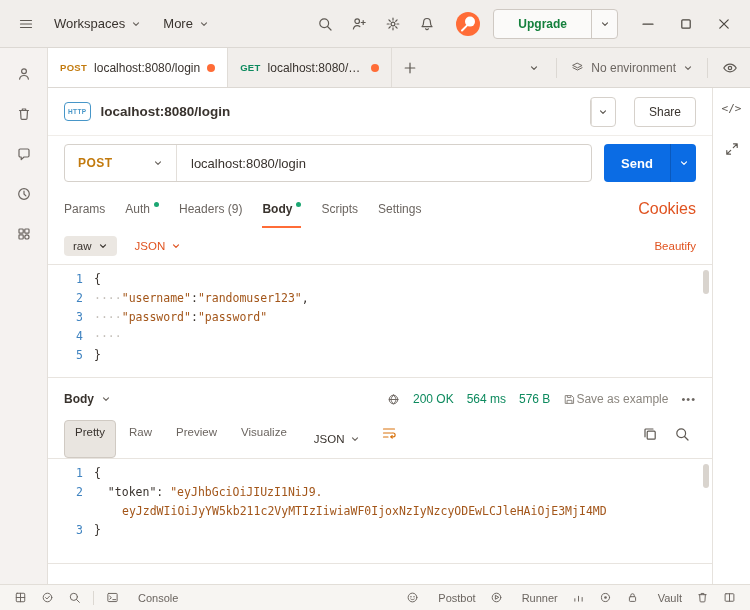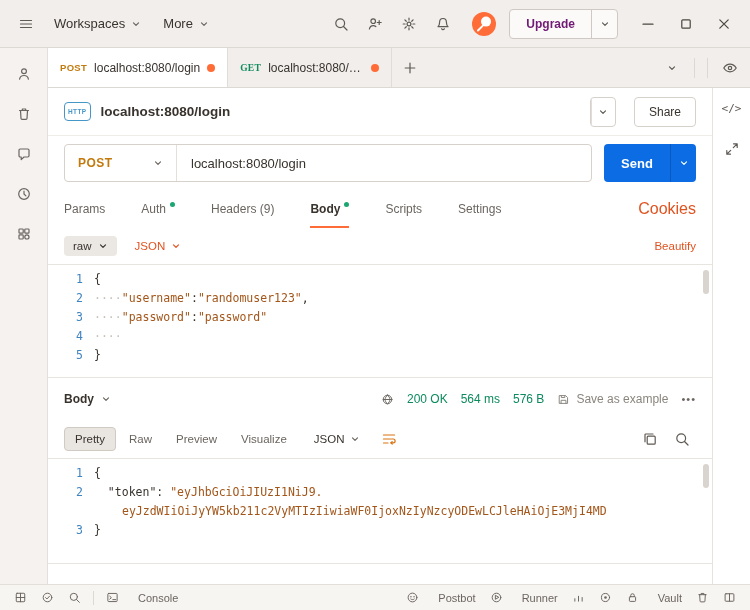--- a/index.html
+++ b/index.html
@@ -21,41 +21,41 @@
   .topbar { height: 48px; flex: 0 0 auto; background: #f1eeeb; border-bottom: 1px solid #dcd8d3;
             display: flex; align-items: center; padding: 0 10px; gap: 2px; }
   .icon-btn { background: transparent; border: none; width: 32px; height: 32px; border-radius: 4px;
               display: flex; align-items: center; justify-content: center; color: #5e5953; }
   .tb-item { display: flex; align-items: center; gap: 6px; padding: 6px 10px; font-size: 13px; color: #39332e; border-radius: 4px; }
   .tb-item .ic-sm { color: #6b6560; }
   .tb-spacer { flex: 1; }
   .logo { width: 26px; height: 26px; margin: 0 10px; }
   .upgrade { display: flex; align-items: stretch; height: 30px; background: #fbfaf9;
              border: 1px solid #cfc9c3; border-radius: 4px; overflow: hidden; }
-  .u-label { display: flex; align-items: center; padding: 0 16px; font-size: 12px; font-weight: 600; color: #701a75; }
+  .u-label { display: flex; align-items: center; padding: 0 24px; font-size: 12px; font-weight: 600; color: #15803d; }
   .u-caret { width: 26px; display: flex; align-items: center; justify-content: center;
              border-left: 1px solid #cfc9c3; color: #5e5953; }
   .win-controls { display: flex; align-items: center; gap: 6px; margin-left: 12px; }
   .win-controls .icon-btn { color: #4a453f; }
 
   
   .row-main { flex: 1; display: flex; min-height: 0; }
   .left-rail { width: 48px; flex: 0 0 auto; background: #f5f2f0; border-right: 1px solid #e3dfda;
                display: flex; flex-direction: column; align-items: center; padding-top: 6px; }
   .left-rail .icon-btn { width: 38px; height: 40px; color: #6b6560; }
   .main-col { flex: 1; display: flex; flex-direction: column; min-width: 0; }
 
   
   .tabbar { height: 40px; flex: 0 0 auto; background: #f1eeeb; border-bottom: 1px solid #dcd8d3;
             display: flex; align-items: stretch; }
   .wtab { display: flex; align-items: center; gap: 7px; padding: 0 12px; border-right: 1px solid #e0dcd7; font-size: 12px; }
   .wtab.active { background: #fff; }
   .wtab .m { font-size: 9.5px; font-weight: 700; letter-spacing: .3px; }
   .m-post { color: #c27a0e; }
-  .m-get { color: #0d8a5e; font-family: Liberation Serif, serif; }
+  .m-get { color: #0d8a5e; }
   .wtab .t { color: #39332e; white-space: nowrap; overflow: hidden; text-overflow: ellipsis; max-width: 118px; }
   .wtab.t2 .t { max-width: 96px; }
   .odot { width: 8px; height: 8px; border-radius: 50%; background: #ff6c37; flex: 0 0 auto; }
   .tab-plus { align-self: center; width: 28px; height: 28px; margin-left: 4px; }
   .tb-right { display: flex; align-items: center; margin-left: auto; padding-right: 4px; }
   .vdiv { width: 1px; height: 20px; background: #dcd8d3; margin: 0 6px; align-self: center; }
   .env-select { display: flex; align-items: center; gap: 7px; font-size: 12px; color: #6b6560; padding: 0 8px; }
 
   
   .content-row { flex: 1; display: flex; min-height: 0; background: #fff; }
@@ -83,21 +83,21 @@
   .method-select { width: 112px; flex: 0 0 auto; display: flex; align-items: center; justify-content: space-between;
                    padding: 0 13px; border-right: 1px solid #e3dfda; color: #6b6560; }
   .m-label { font-size: 12px; font-weight: 700; letter-spacing: .5px; color: #c27a0e; }
   .url-text { flex: 1; display: flex; align-items: center; padding: 0 14px; font-size: 13px; color: #39332e; }
   .send-group { display: flex; height: 38px; border-radius: 4px; overflow: hidden; flex: 0 0 auto; }
   .send-main { width: 66px; background: #0b6ce4; color: #fff; font-size: 13px; font-weight: 600;
                display: flex; align-items: center; justify-content: center; border: none; }
   .send-caret { width: 26px; background: #0b6ce4; border: none; border-left: 1px solid #0a59bd; color: #fff;
                 display: flex; align-items: center; justify-content: center; }
 
-  .req-tabs { flex: 0 0 auto; height: 38px; display: flex; align-items: stretch; gap: 36px; padding: 0 16px;
+  .req-tabs { flex: 0 0 auto; height: 38px; display: flex; align-items: stretch; gap: 20px; padding: 0 16px;
               font-size: 12px; color: #6b6560; }
   .rtab { display: flex; align-items: center; border-bottom: 2px solid transparent; padding-top: 2px; }
   .rtab.active { color: #39332e; border-bottom-color: #ff6c37; font-weight: 600; }
   .gdot { width: 5px; height: 5px; border-radius: 50%; background: #1ba672; margin-left: 4px;
           align-self: flex-start; margin-top: 10px; }
   .cookies { margin-left: auto; align-self: center; color: #e05320; font-size: 16px; }
 
   .format-row { flex: 0 0 auto; height: 36px; display: flex; align-items: center; gap: 18px; padding: 0 16px;
                 font-size: 11.5px; }
   .raw-select { display: flex; align-items: center; gap: 6px; background: #ebe7e2; border-radius: 4px;
@@ -119,24 +119,24 @@
   .tk-s { color: #a3561a; }
   .tk-w { color: #c5c0ba; }
   .vthumb { position: absolute; right: 3px; top: 5px; width: 6px; height: 24px; background: #d9d4ce; border-radius: 3px; }
 
   .resp-header { flex: 0 0 auto; height: 42px; display: flex; align-items: center; gap: 13px; padding: 0 16px;
                  font-size: 12px; }
   .body-select { display: flex; align-items: center; gap: 7px; color: #39332e; font-weight: 600; }
   .body-select .ic-sm { color: #6b6560; }
   .status-start { margin-left: auto; color: #6b6560; }
   .stat { color: #0d8a5e; }
-  .save-example { display: flex; align-items: center; gap: 6px; color: #8a857e; }
+  .save-example { display: flex; align-items: center; color: #8a857e; }
   .more-dots { color: #6b6560; letter-spacing: 1px; font-size: 11px; }
 
-  .resp-toolbar { flex: 0 0 auto; height: 38px; display: flex; align-items: center; gap: 4px; padding: 0 16px;
+  .resp-toolbar { flex: 0 0 auto; height: 38px; display: flex; gap: 4px; padding: 0 16px;
                   font-size: 11.5px; color: #6b6560; }
   .vtab { padding: 5px 10px; border: 1px solid transparent; border-radius: 4px; }
   .vtab.active { background: #e9e5e0; border-color: #d0cac3; color: #39332e; }
   .json-select2 { display: flex; align-items: center; gap: 6px; margin-left: 12px; color: #39332e; }
   .json-select2 .ic-sm { color: #6b6560; }
   .wrap-btn { margin-left: 12px; color: #d9730d; width: 26px; height: 26px; }
   .rt-spacer { flex: 1; }
   .resp-toolbar .tool { width: 28px; height: 28px; color: #5e5953; }
 
   .filler { flex: 1; background: #fff; }
@@ -284,20 +284,30 @@
               <path d="M8 3.2v9.6M3.2 8h9.6"></path>
             </svg>
           </button>
         <div class="tb-right" data-interactable="false">
           <button class="icon-btn" data-interactable="true">
               <svg class="ic ic-sm" viewBox="0 0 10 10">
                 <path d="M2.5 3.8L5 6.3l2.5-2.5"></path>
               </svg>
             </button>
           <span class="vdiv" data-interactable="false"></span>
+          <div class="env-select" data-interactable="true">
+            <svg class="ic ic-13" data-interactable="false" viewBox="0 0 16 16">
+                <path d="M8 2.8l5.6 2.8L8 8.4 2.4 5.6z"></path>
+                <path d="M2.4 8.3L8 11.1l5.6-2.8"></path>
+              </svg>
+            <span data-interactable="false">No environment</span>
+            <svg class="ic ic-sm" data-interactable="false" viewBox="0 0 10 10">
+                <path d="M2.5 3.8L5 6.3l2.5-2.5"></path>
+              </svg>
+          </div>
           <span class="vdiv" data-interactable="false"></span>
           <button class="icon-btn" data-interactable="true">
               <svg class="ic" viewBox="0 0 16 16">
                 <path d="M1.8 8S4.2 4.2 8 4.2 14.2 8 14.2 8 11.8 11.8 8 11.8 1.8 8 1.8 8z"></path>
                 <circle cx="8" cy="8" r="1.7"></circle>
               </svg>
             </button>
         </div>
       </div>
 

